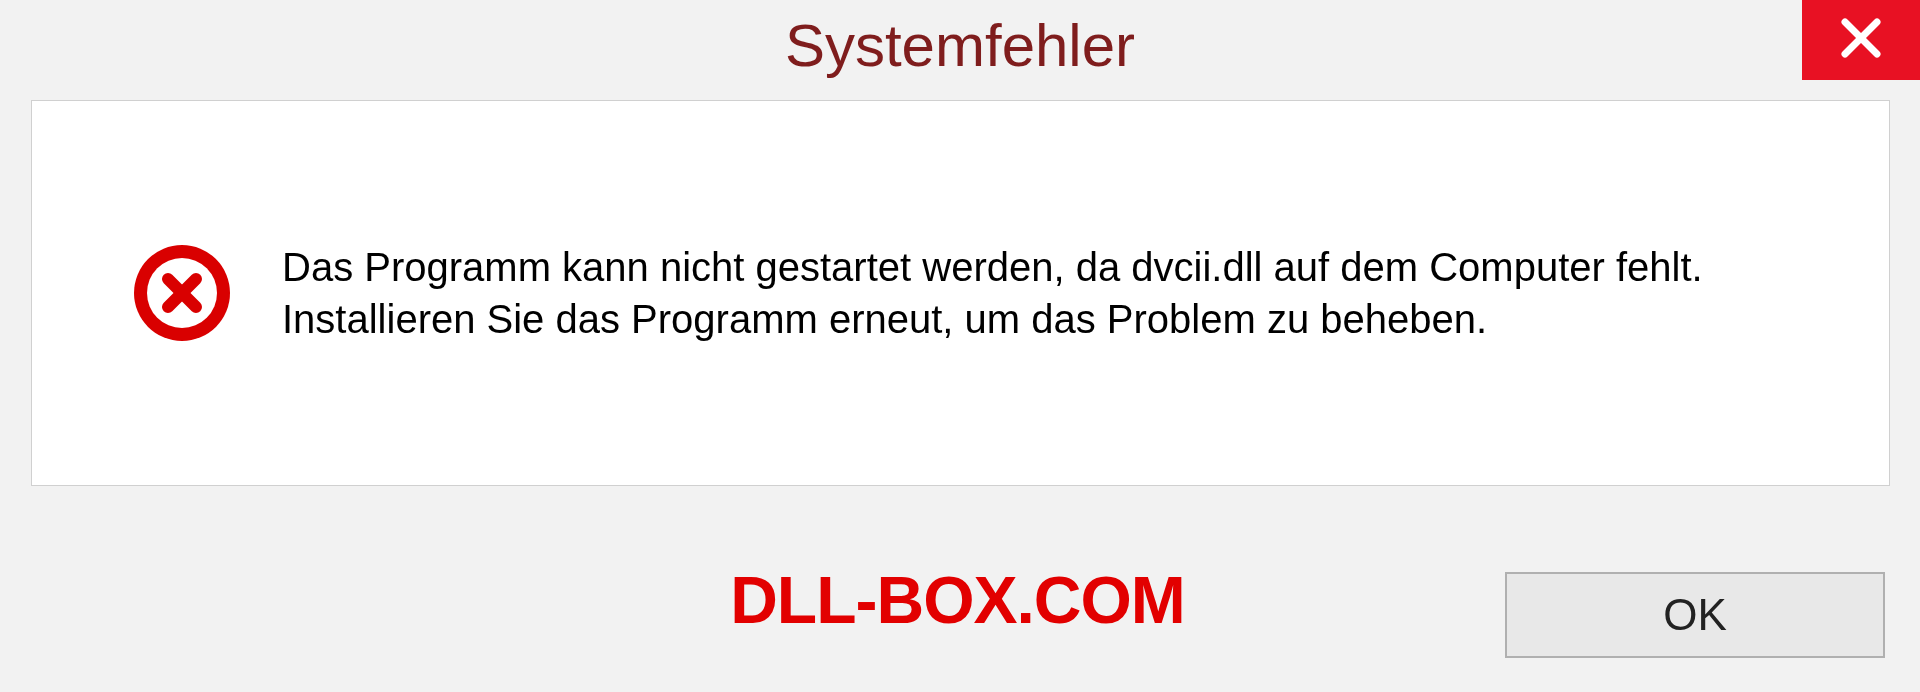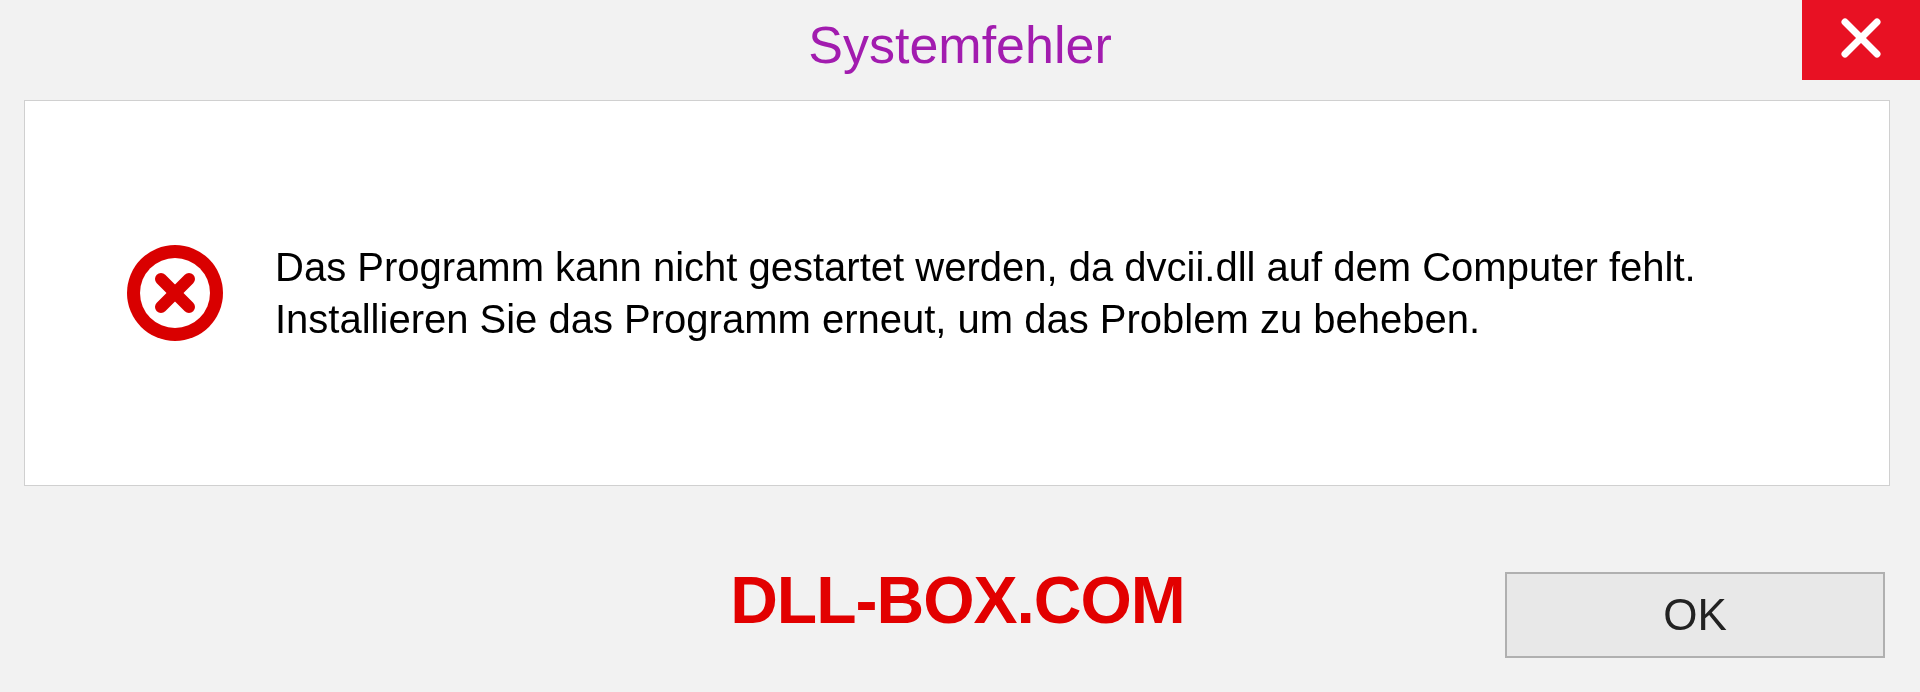--- a/index.html
+++ b/index.html
@@ -15,43 +15,43 @@
       position: relative;
     }
     .titlebar {
       position: relative;
       height: 90px;
       display: flex;
       align-items: center;
       justify-content: center;
     }
     .title {
-      font-size: 52px;
+      font-size: 60px;
       font-weight: 400;
-      color: #a21caf;
+      color: #7f1d1d;
       text-align: center;
     }
     .close-button {
       position: absolute;
       top: 0;
       right: 0;
       width: 118px;
       height: 80px;
       background: #e81123;
       display: flex;
       align-items: center;
       justify-content: center;
       cursor: pointer;
     }
     .close-button svg {
       width: 44px;
       height: 44px;
     }
     .content-panel {
-      margin: 10px 30px 0 24px;
+      margin: 10px 30px 0 31px;
       border: 1px solid #d0d0d0;
       background: #ffffff;
       height: 386px;
       display: flex;
       align-items: center;
       padding: 0 70px 0 100px;
     }
     .error-icon {
       flex-shrink: 0;
       width: 100px;

